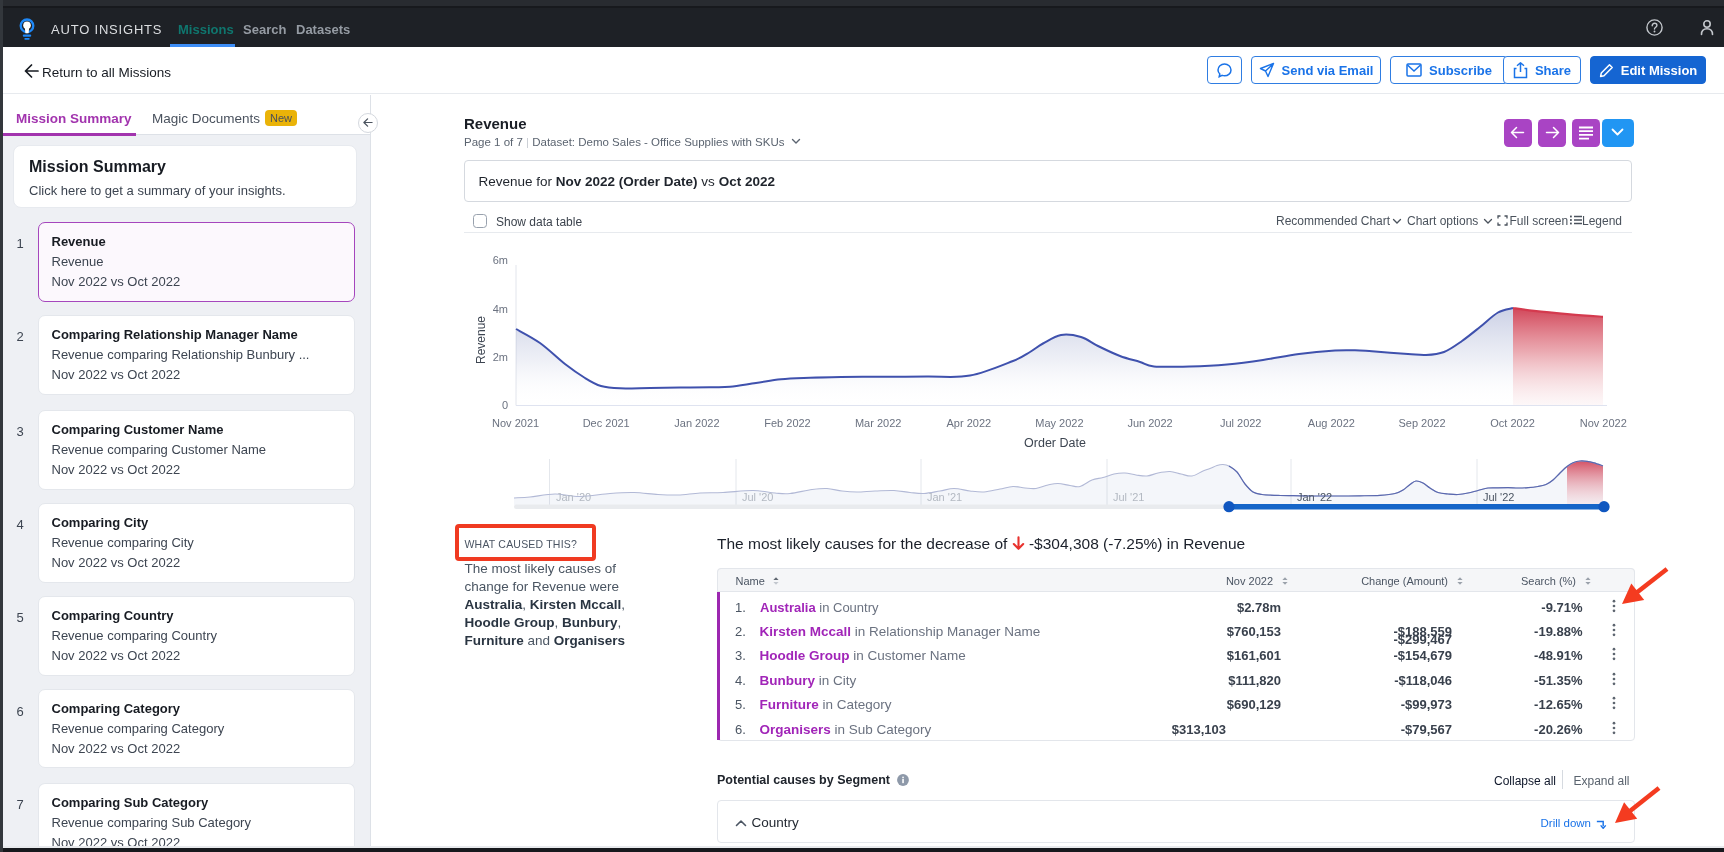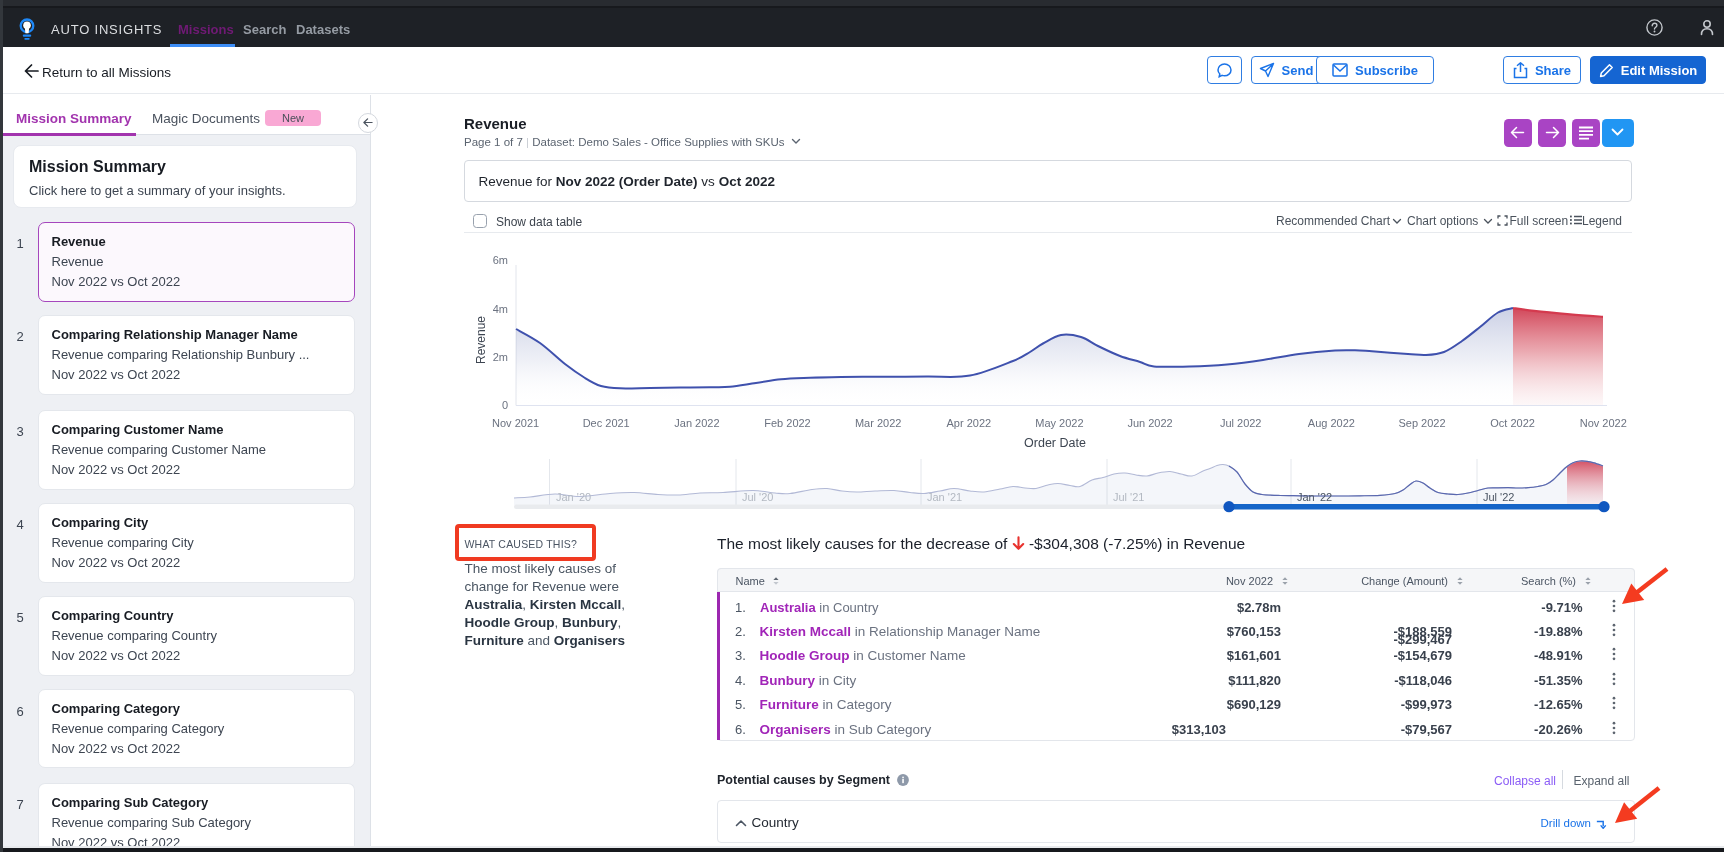--- a/index.html
+++ b/index.html
@@ -48,21 +48,21 @@
 <div class="abs" id="sidebar"></div>
 <div class="abs" id="side-border"></div>
 <svg class="abs" style="left:19px; top:18px;" width="16" height="22" viewBox="0 0 16 22">
   <circle cx="8" cy="7.8" r="6.3" fill="none" stroke="#1e88f7" stroke-width="2.3"></circle>
   <circle cx="8" cy="7.2" r="3.8" fill="#fff"></circle>
   <path d="M5.8 9.5 L10.2 9.5 L9.6 15.2 L6.4 15.2 Z" fill="#fff"></path>
   <rect x="3.8" y="16.6" width="8.4" height="2.1" rx="1" fill="#1e88f7"></rect>
   <rect x="5.3" y="19.9" width="5.4" height="1.9" rx="0.95" fill="#1e88f7"></rect>
 </svg>
 <div class="abs" style="left:51px; top:21.5px; font-size:13px; letter-spacing:0.8px; color:#dcdee1;">AUTO INSIGHTS</div>
-<div class="abs" style="left:178px; top:21.5px; font-size:13px; font-weight:bold; color:#701a75;">Missions</div>
+<div class="abs" style="left:178px; top:21.5px; font-size:13px; font-weight:bold; color:#0f766e;">Missions</div>
 <div class="abs" style="left:243px; top:21.5px; font-size:13px; font-weight:bold; color:#959ba3;">Search</div>
 <div class="abs" style="left:296px; top:21.5px; font-size:13px; font-weight:bold; color:#959ba3;">Datasets</div>
 <div class="abs" style="left:170px; top:44px; width:65px; height:3px; background:#3d8df5;"></div>
 <svg class="abs" style="left:1646px; top:19px;" width="17" height="17" viewBox="0 0 17 17">
   <circle cx="8.5" cy="8.5" r="7.6" fill="none" stroke="#c3c7cc" stroke-width="1.4"></circle>
   <path d="M6.2 6.7 C6.2 5.2 7.2 4.3 8.6 4.3 C9.9 4.3 10.9 5.2 10.9 6.4 C10.9 7.5 10.1 8.0 9.4 8.5 C8.8 8.9 8.5 9.3 8.5 10.1" fill="none" stroke="#c3c7cc" stroke-width="1.4" stroke-linecap="round"></path>
   <circle cx="8.5" cy="12.5" r="0.95" fill="#c3c7cc"></circle>
 </svg>
 <svg class="abs" style="left:1699px; top:19px;" width="16" height="17" viewBox="0 0 16 17">
   <circle cx="8" cy="5" r="3.2" fill="none" stroke="#c3c7cc" stroke-width="1.6"></circle>
@@ -76,21 +76,21 @@
   <svg width="17" height="17" viewBox="0 0 17 17">
         <path d="M8.5 2 C4.9 2 2 4.6 2 7.9 C2 9.5 2.7 10.9 3.8 12 L3.2 14.8 L6.2 13.4 C6.9 13.7 7.7 13.8 8.5 13.8 C12.1 13.8 15 11.2 15 7.9 C15 4.6 12.1 2 8.5 2 Z" fill="none" stroke="#1a73e8" stroke-width="1.5"></path>
       </svg>
 </div>
 <div class="btnb" style="left:1251px; top:56px; width:130px;">
   <svg width="16" height="16" viewBox="0 0 16 16">
         <path d="M14.5 1.5 L1.5 6.5 L6.5 9 L9 14.5 Z M6.5 9 L14 2" fill="none" stroke="#1a73e8" stroke-width="1.4" stroke-linejoin="round"></path>
       </svg>
   Send via Email
 </div>
-<div class="btnb" style="left:1316px; top:56px; width:118px;justify-content:center;">
+<div class="btnb" style="left:1390px; top:56px; width:118px;justify-content:center;">
   <svg width="16" height="14" viewBox="0 0 16 14">
         <rect x="1" y="1" width="14" height="12" rx="1" fill="none" stroke="#1a73e8" stroke-width="1.5"></rect>
         <path d="M1.5 2 L8 8 L14.5 2" fill="none" stroke="#1a73e8" stroke-width="1.5"></path>
       </svg>
   Subscribe
 </div>
 <div class="btnb" style="left:1503px; top:56px; width:78px;">
   <svg width="15" height="17" viewBox="0 0 15 17">
         <path d="M7.5 1 L7.5 10 M4 3.8 L7.5 0.8 L11 3.8" fill="none" stroke="#1a73e8" stroke-width="1.5" stroke-linejoin="round"></path>
         <path d="M3.5 6.5 L1.5 6.5 L1.5 15.5 L13.5 15.5 L13.5 6.5 L11.5 6.5" fill="none" stroke="#1a73e8" stroke-width="1.5"></path>
@@ -98,21 +98,21 @@
   Share
 </div>
 <div class="btnb" style="left:1590px; top:56px; width:116px; background:#1565d2; border-color:#1565d2; color:#fff;">
   <svg width="15" height="15" viewBox="0 0 15 15">
         <path d="M10.5 1.8 L13.2 4.5 L5 12.7 L1.6 13.4 L2.3 10 Z" fill="none" stroke="#fff" stroke-width="1.5" stroke-linejoin="round"></path>
       </svg>
   Edit Mission
 </div>
 <div class="abs" style="left:16px; top:111px; font-size:13.5px; font-weight:bold; color:#a234ae;">Mission Summary</div>
 <div class="abs" style="left:152px; top:111px; font-size:13.5px; color:#4a525e;">Magic Documents</div>
-<div class="abs" style="left:265px; top:109.5px; padding:2px 17px; background:#f9a8d4; border-radius:4px; font-size:11px; color:#4a5059;">New</div>
+<div class="abs" style="left:265px; top:109.5px; padding:2px 5px; background:#eab308; border-radius:4px; font-size:11px; color:#4a5059;">New</div>
 <div class="abs" style="left:2.5px; top:132.5px; width:133.5px; height:3.5px; background:#a234ae;"></div>
 <div class="abs" style="left:358px; top:112.5px; width:20px; height:20px; border-radius:50%; background:#fff; border:1px solid #d4d8de; z-index:40; display:flex; align-items:center; justify-content:center;">
   <svg width="10" height="9" viewBox="0 0 12 11">
         <path d="M5.5 1 L1 5.5 L5.5 10 M1 5.5 L11 5.5" fill="none" stroke="#4a525e" stroke-width="1.5" stroke-linecap="round" stroke-linejoin="round"></path>
       </svg>
 </div>
 <div class="abs" style="left:13px; top:145px; width:344px; height:63px; background:#fff; border:1px solid #e7eaef; border-radius:8px; padding:12px 15px;">
   <div style="font-size:16px; font-weight:bold; color:#171b22;">Mission Summary</div>
   <div style="font-size:13px; color:#3d4551; margin-top:7px;">Click here to get a summary of your insights.</div>
 </div>
@@ -365,21 +365,21 @@
 <svg class="abs" style="left:1600px; top:560px; z-index:20;" width="90" height="60" viewBox="1600 560 90 60">
       <line x1="1667" y1="569" x2="1634.6" y2="594.2" stroke="#f43b20" stroke-width="4.6"></line>
       <polygon points="1622,604 1631.3,583.4 1644.2,600.0" fill="#f43b20"></polygon>
     </svg>
 <div class="abs" style="left:717px; top:772.5px; font-size:12.5px; font-weight:bold; color:#20252d;">Potential causes by Segment</div>
 <svg class="abs" style="left:897px; top:773.5px;" width="12" height="12" viewBox="0 0 13 13">
       <circle cx="6.5" cy="6.5" r="6.4" fill="#8e99a9"></circle>
       <rect x="5.7" y="5.4" width="1.7" height="4.5" fill="#fff"></rect>
       <rect x="5.7" y="2.9" width="1.7" height="1.7" fill="#fff"></rect>
     </svg>
-<div class="abs" style="left:1494px; top:773.5px; font-size:12px; color:#8b5cf6;">Collapse all</div>
+<div class="abs" style="left:1494px; top:773.5px; font-size:12px; color:#0f172a;">Collapse all</div>
 <div class="abs" style="left:1562px; top:770px; width:1px; height:19px; background:#d6dae0;"></div>
 <div class="abs" style="left:1573.5px; top:773.5px; font-size:12px; color:#5a636e;">Expand all</div>
 <div class="abs" style="left:716.5px; top:800px; width:918px; height:42.5px; border:1px solid #e3e6eb; border-radius:4px; background:#fff;"></div>
 <svg class="abs" style="left:735px; top:819px;" width="12" height="8" viewBox="0 0 12 8">
       <path d="M1.5 6.5 L6 2 L10.5 6.5" fill="none" stroke="#4b5563" stroke-width="1.6" stroke-linecap="round" stroke-linejoin="round"></path>
     </svg>
 <div class="abs" style="left:751.5px; top:815px; font-size:13.5px; color:#242a33;">Country</div>
 <div class="abs" style="left:1540.5px; top:816.5px; font-size:11.5px; font-weight:500; color:#1a73e8;">Drill down</div>
 <svg class="abs" style="left:1595.5px; top:818.5px;" width="11" height="11" viewBox="0 0 13 12">
       <path d="M1 2.5 H8.5 V8" fill="none" stroke="#1a73e8" stroke-width="1.7"></path>

